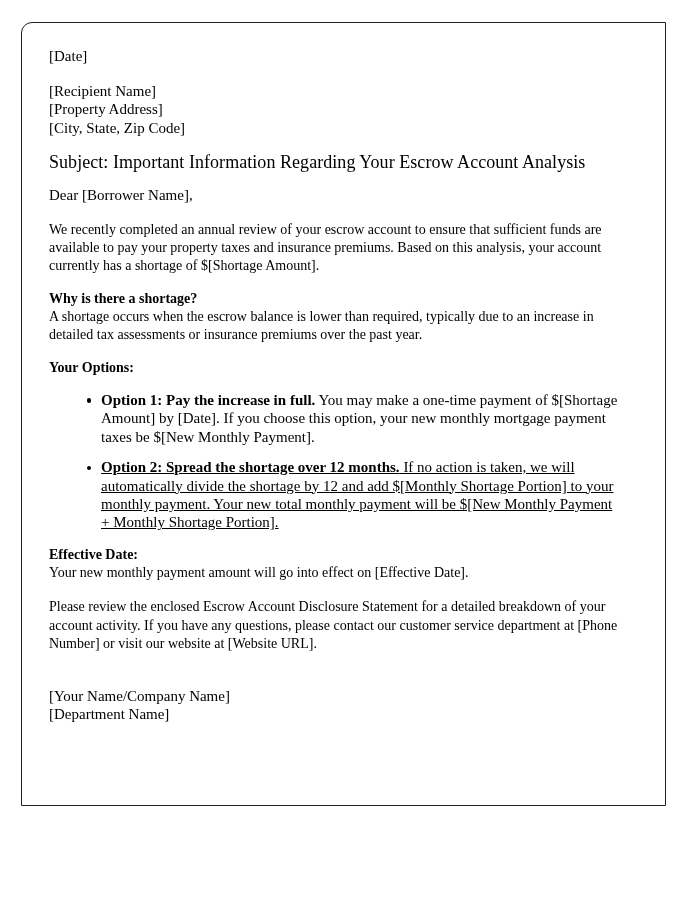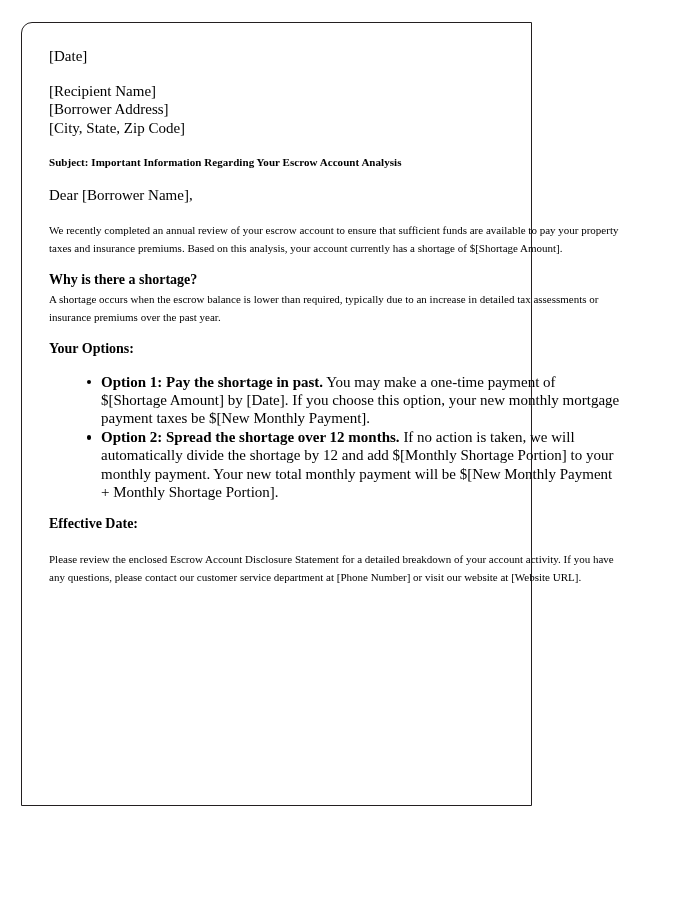--- a/index.html
+++ b/index.html
@@ -19,21 +19,21 @@
   #page {
     position: relative;
     width: 700px;
     height: 900px;
   }
 
   .letter-frame {
     position: absolute;
     left: 21px;
     top: 22px;
-    width: 511px;
+    width: 645px;
     height: 784px;
     box-sizing: border-box;
     border: 1.6px solid #231f20;
     border-top-left-radius: 11px;
     background: #ffffff;
   }
 
   .letter-body {
     position: absolute;
     left: 27px;
@@ -59,49 +59,50 @@
 
   .bold { font-weight: bold; }
 
   .heading {
     font-size: 14px;
     line-height: 18.2px;
     font-weight: bold;
   }
 
   .subject {
-    font-size: 11px;
+    font-size: 18px;
     line-height: 18.5px;
-    font-weight: bold;
+    font-weight: normal;
     letter-spacing: 0.05px;
   }
 
   .para {
-    font-size: 11px;
+    font-size: 14px;
     line-height: 18.4px;
     text-align: left;
     margin: 0;
   }
 
   ul.options {
     margin: 0;
     padding: 0 0 0 38px;
     list-style: none;
   }
 
   ul.options > li {
     position: relative;
     font-size: 15px;
     line-height: 18.4px;
     padding-left: 14px;
     margin: 0;
   }
 
   ul.options > li + li {
-    margin-top: 0px;
+    margin-top: 12px;
+    text-decoration: underline;
   }
 
   ul.options > li .bullet-dot {
     position: absolute;
     left: 0;
     top: 7.5px;
     width: 4.4px;
     height: 4.4px;
     border-radius: 50%;
     background: #000000;
@@ -118,21 +119,21 @@
     <div class="letter-body">
 
       <div class="blk">
         <span class="line">[Date]</span>
       </div>
 
       <div class="gap-xl"></div>
 
       <div class="blk">
         <span class="line">[Recipient Name]</span>
-        <span class="line">[Borrower Address]</span>
+        <span class="line">[Property Address]</span>
         <span class="line">[City, State, Zip Code]</span>
       </div>
 
       <div class="gap-lg"></div>
 
       <div class="subject">Subject: Important Information Regarding Your Escrow Account Analysis</div>
 
       <div class="gap-md"></div>
 
       <div class="blk">Dear [Borrower Name],</div>
@@ -148,38 +149,43 @@
 
       <div class="gap-sm"></div>
 
       <div class="heading">Your Options:</div>
 
       <div class="gap-sm"></div>
 
       <ul class="options">
         <li>
           <span class="bullet-dot"></span>
-          <span class="opt-text"><span class="bold">Option 1: Pay the shortage in past.</span><span> You may make a one-time payment of $[Shortage Amount] by [Date]. If you choose this option, your new monthly mortgage payment taxes be $[New Monthly Payment].</span></span>
+          <span class="opt-text"><span class="bold">Option 1: Pay the increase in full.</span><span> You may make a one-time payment of $[Shortage Amount] by [Date]. If you choose this option, your new monthly mortgage payment taxes be $[New Monthly Payment].</span></span>
         </li>
         <li>
           <span class="bullet-dot"></span>
           <span class="opt-text"><span class="bold">Option 2: Spread the shortage over 12 months.</span><span> If no action is taken, we will automatically divide the shortage by 12 and add $[Monthly Shortage Portion] to your monthly payment. Your new total monthly payment will be $[New Monthly Payment + Monthly Shortage Portion].</span></span>
         </li>
       </ul>
 
       <div class="gap-sm"></div>
 
       <div class="heading">Effective Date:</div>
+      <p class="para">Your new monthly payment amount will go into effect on [Effective Date].</p>
 
       <div class="gap-lg"></div>
 
       <p class="para">Please review the enclosed Escrow Account Disclosure Statement for a detailed breakdown of your account activity. If you have any questions, please contact our customer service department at [Phone Number] or visit our website at [Website URL].</p>
 
       <div class="gap-lg"></div>
 
 
       <div class="gap-xl"></div>
 
+      <div class="blk">
+        <span class="line">[Your Name/Company Name]</span>
+        <span class="line">[Department Name]</span>
+      </div>
 
     </div>
   </div>
 
 </div>
 
 </body></html>

